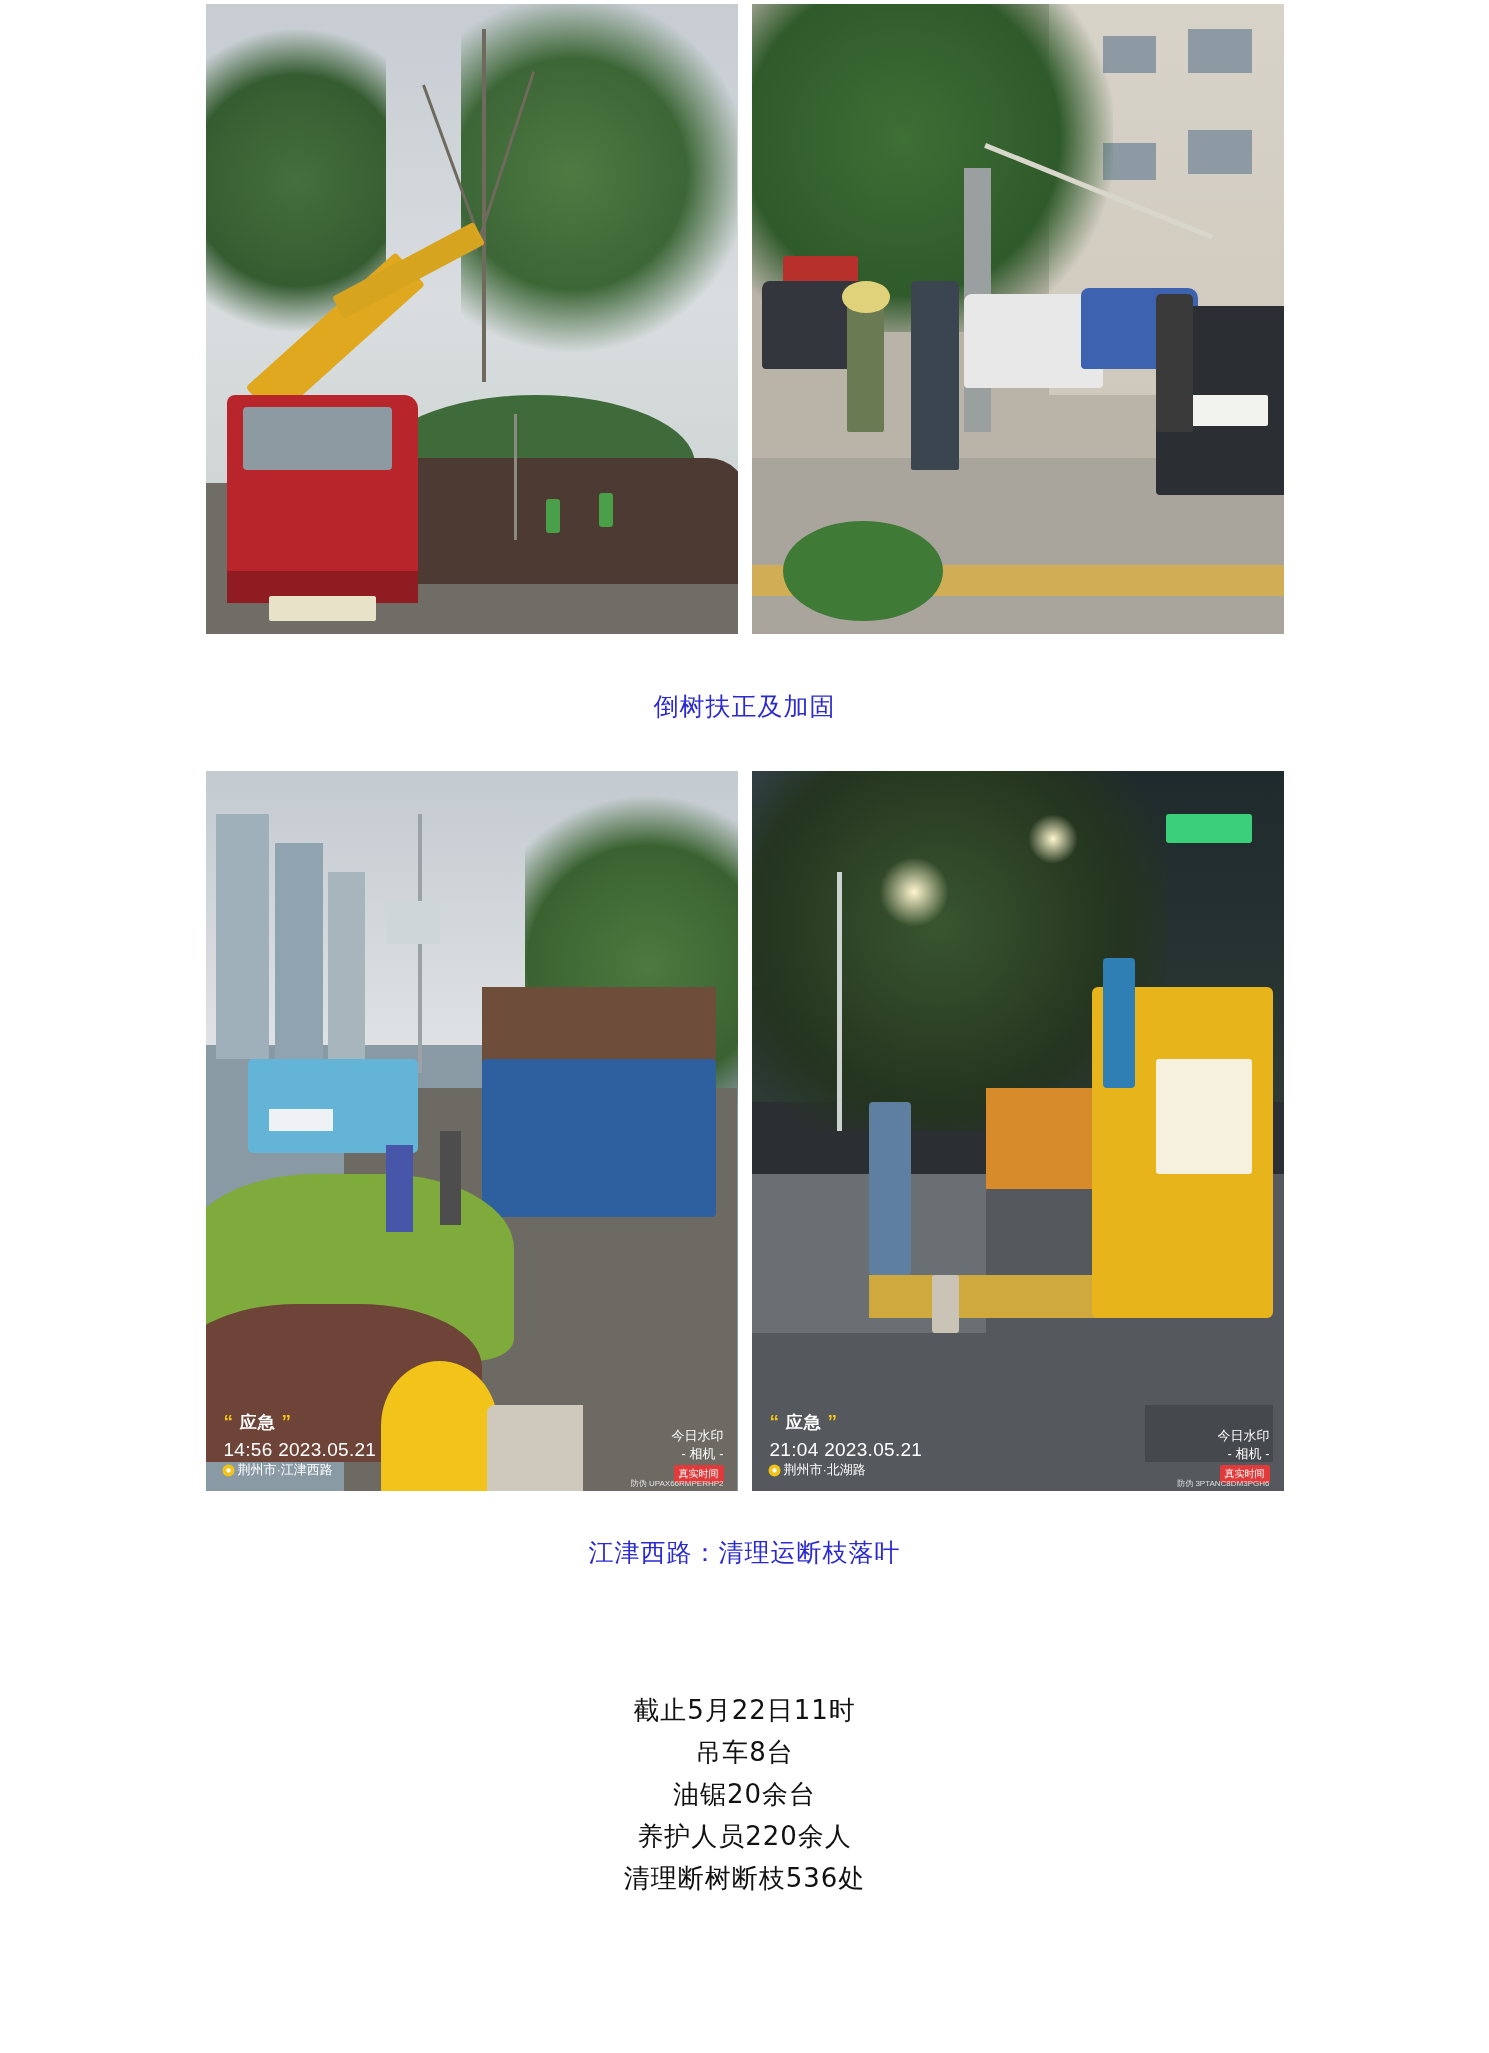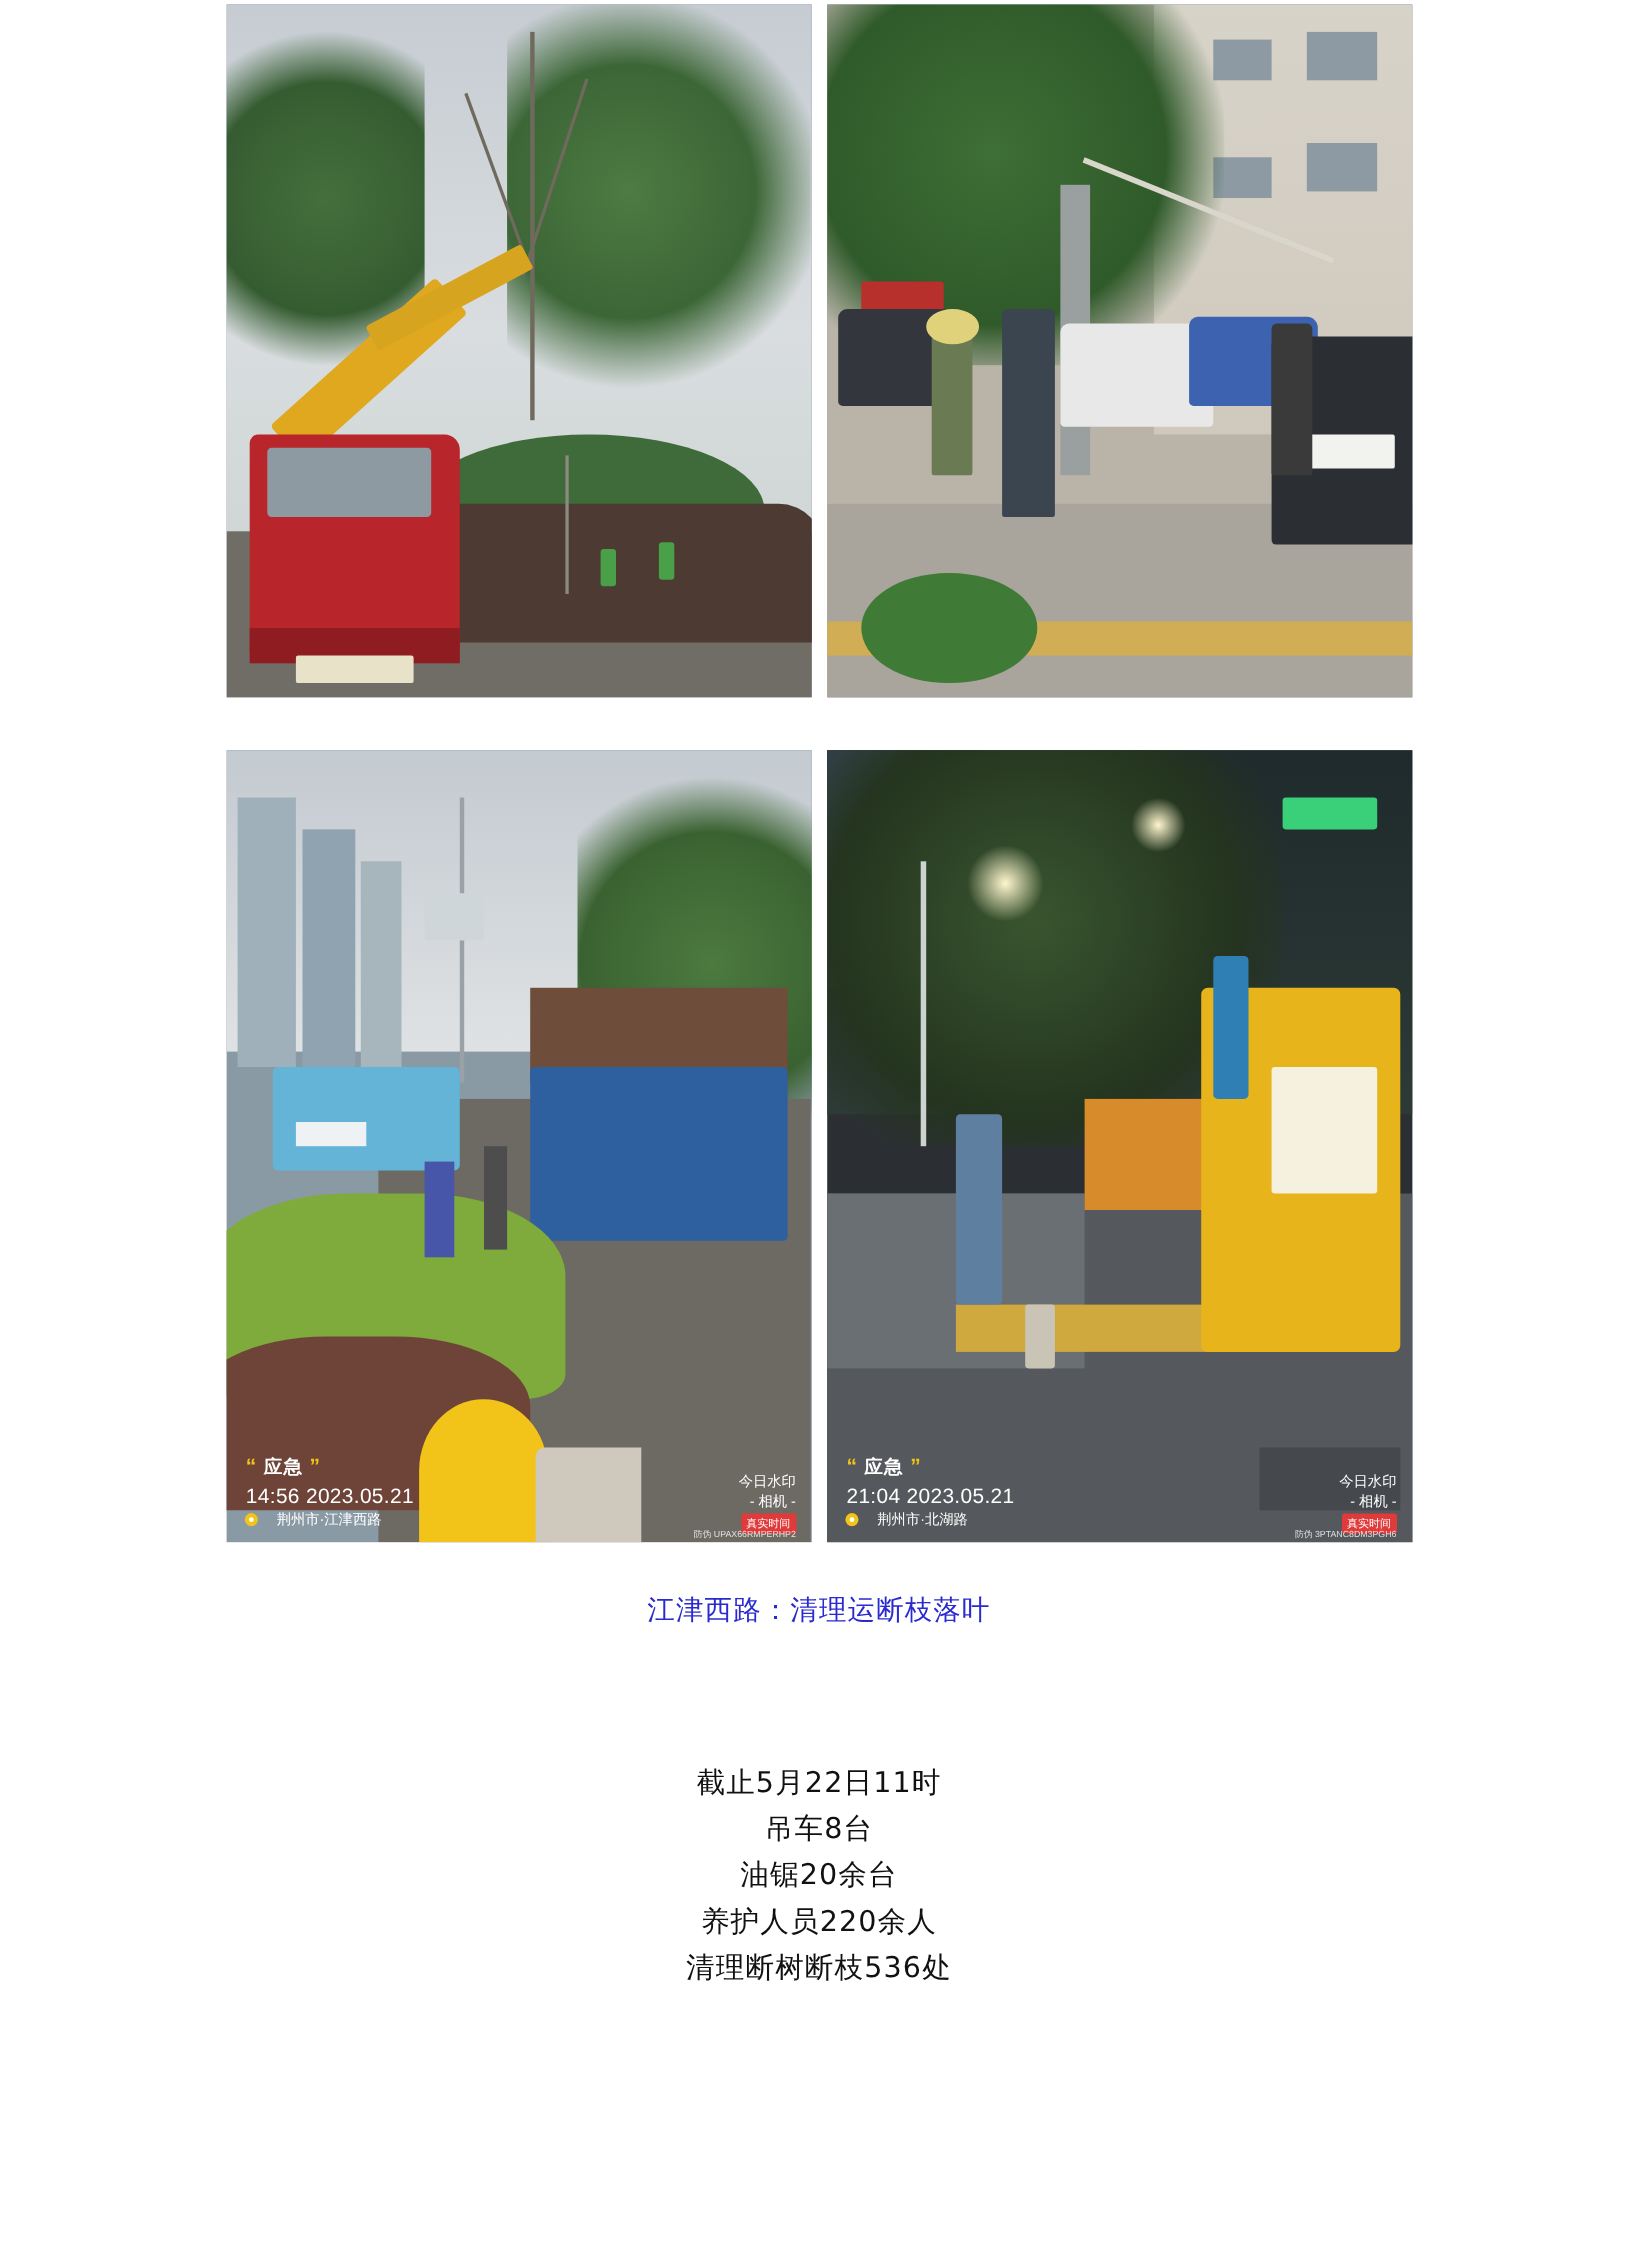--- a/index.html
+++ b/index.html
@@ -116,21 +116,21 @@
   .wm .brand {
     position: absolute; right: 14px; top: 28px; text-align: right; font-size: 13px; line-height: 1.35;
   }
   .wm .badge {
     position: absolute; right: 14px; top: 66px;
     background: #e03a3a; color: #fff; font-size: 10px; padding: 2px 5px; border-radius: 2px;
   }
   .wm .sn {
     position: absolute; right: 14px; bottom: 2px; font-size: 8px; opacity: .8;
   }
-  .wm-loc-row { position:absolute; left:16px; top:62px; display:flex; align-items:center; gap:17px; }
+  .wm-loc-row { position:absolute; left:16px; top:62px; display:flex; align-items:center; gap:3px; }
 
   
   .caption {
     text-align: center;
     color: #2a2ad0;
     font-size: 25px;
     letter-spacing: 1px;
     font-family: "DejaVu Sans", "Liberation Sans", sans-serif;
   }
   .caption1 { margin-top: 56px; }
@@ -196,20 +196,21 @@
       <div class="car" style="right:-2%;top:48%;width:26%;height:30%;background:#2b2e33;"></div>
       <div class="rect" style="right:3%;top:62%;width:16%;height:5%;background:#f2f2ee;border-radius:2px;"></div>
       <div class="person" style="left:18%;top:46%;width:7%;height:22%;background:#6a7a53;"></div>
       <div class="blob" style="left:17%;top:44%;width:9%;height:5%;background:#e0d27a;"></div>
       <div class="person" style="left:30%;top:44%;width:9%;height:30%;background:#3b4550;"></div>
       <div class="person" style="left:76%;top:46%;width:7%;height:22%;background:#3a3a3a;"></div>
       <div class="blob" style="left:6%;bottom:2%;width:30%;height:16%;background:#3f7a36;"></div>
     </div>
   </div>
 
+  <div class="caption caption1">倒树扶正及加固</div>
 
   <div class="photo-row row2" style="margin-top:48px;">
 
     <div class="photo p3">
       <div class="sky"></div>
       <div class="tower" style="left:2%;top:6%;width:10%;height:34%;"></div>
       <div class="tower" style="left:13%;top:10%;width:9%;height:30%;background:#8fa3b0;"></div>
       <div class="tower" style="left:23%;top:14%;width:7%;height:26%;background:#a7b5bd;"></div>
       <div class="tree-r"></div>
       <div class="road"></div>

